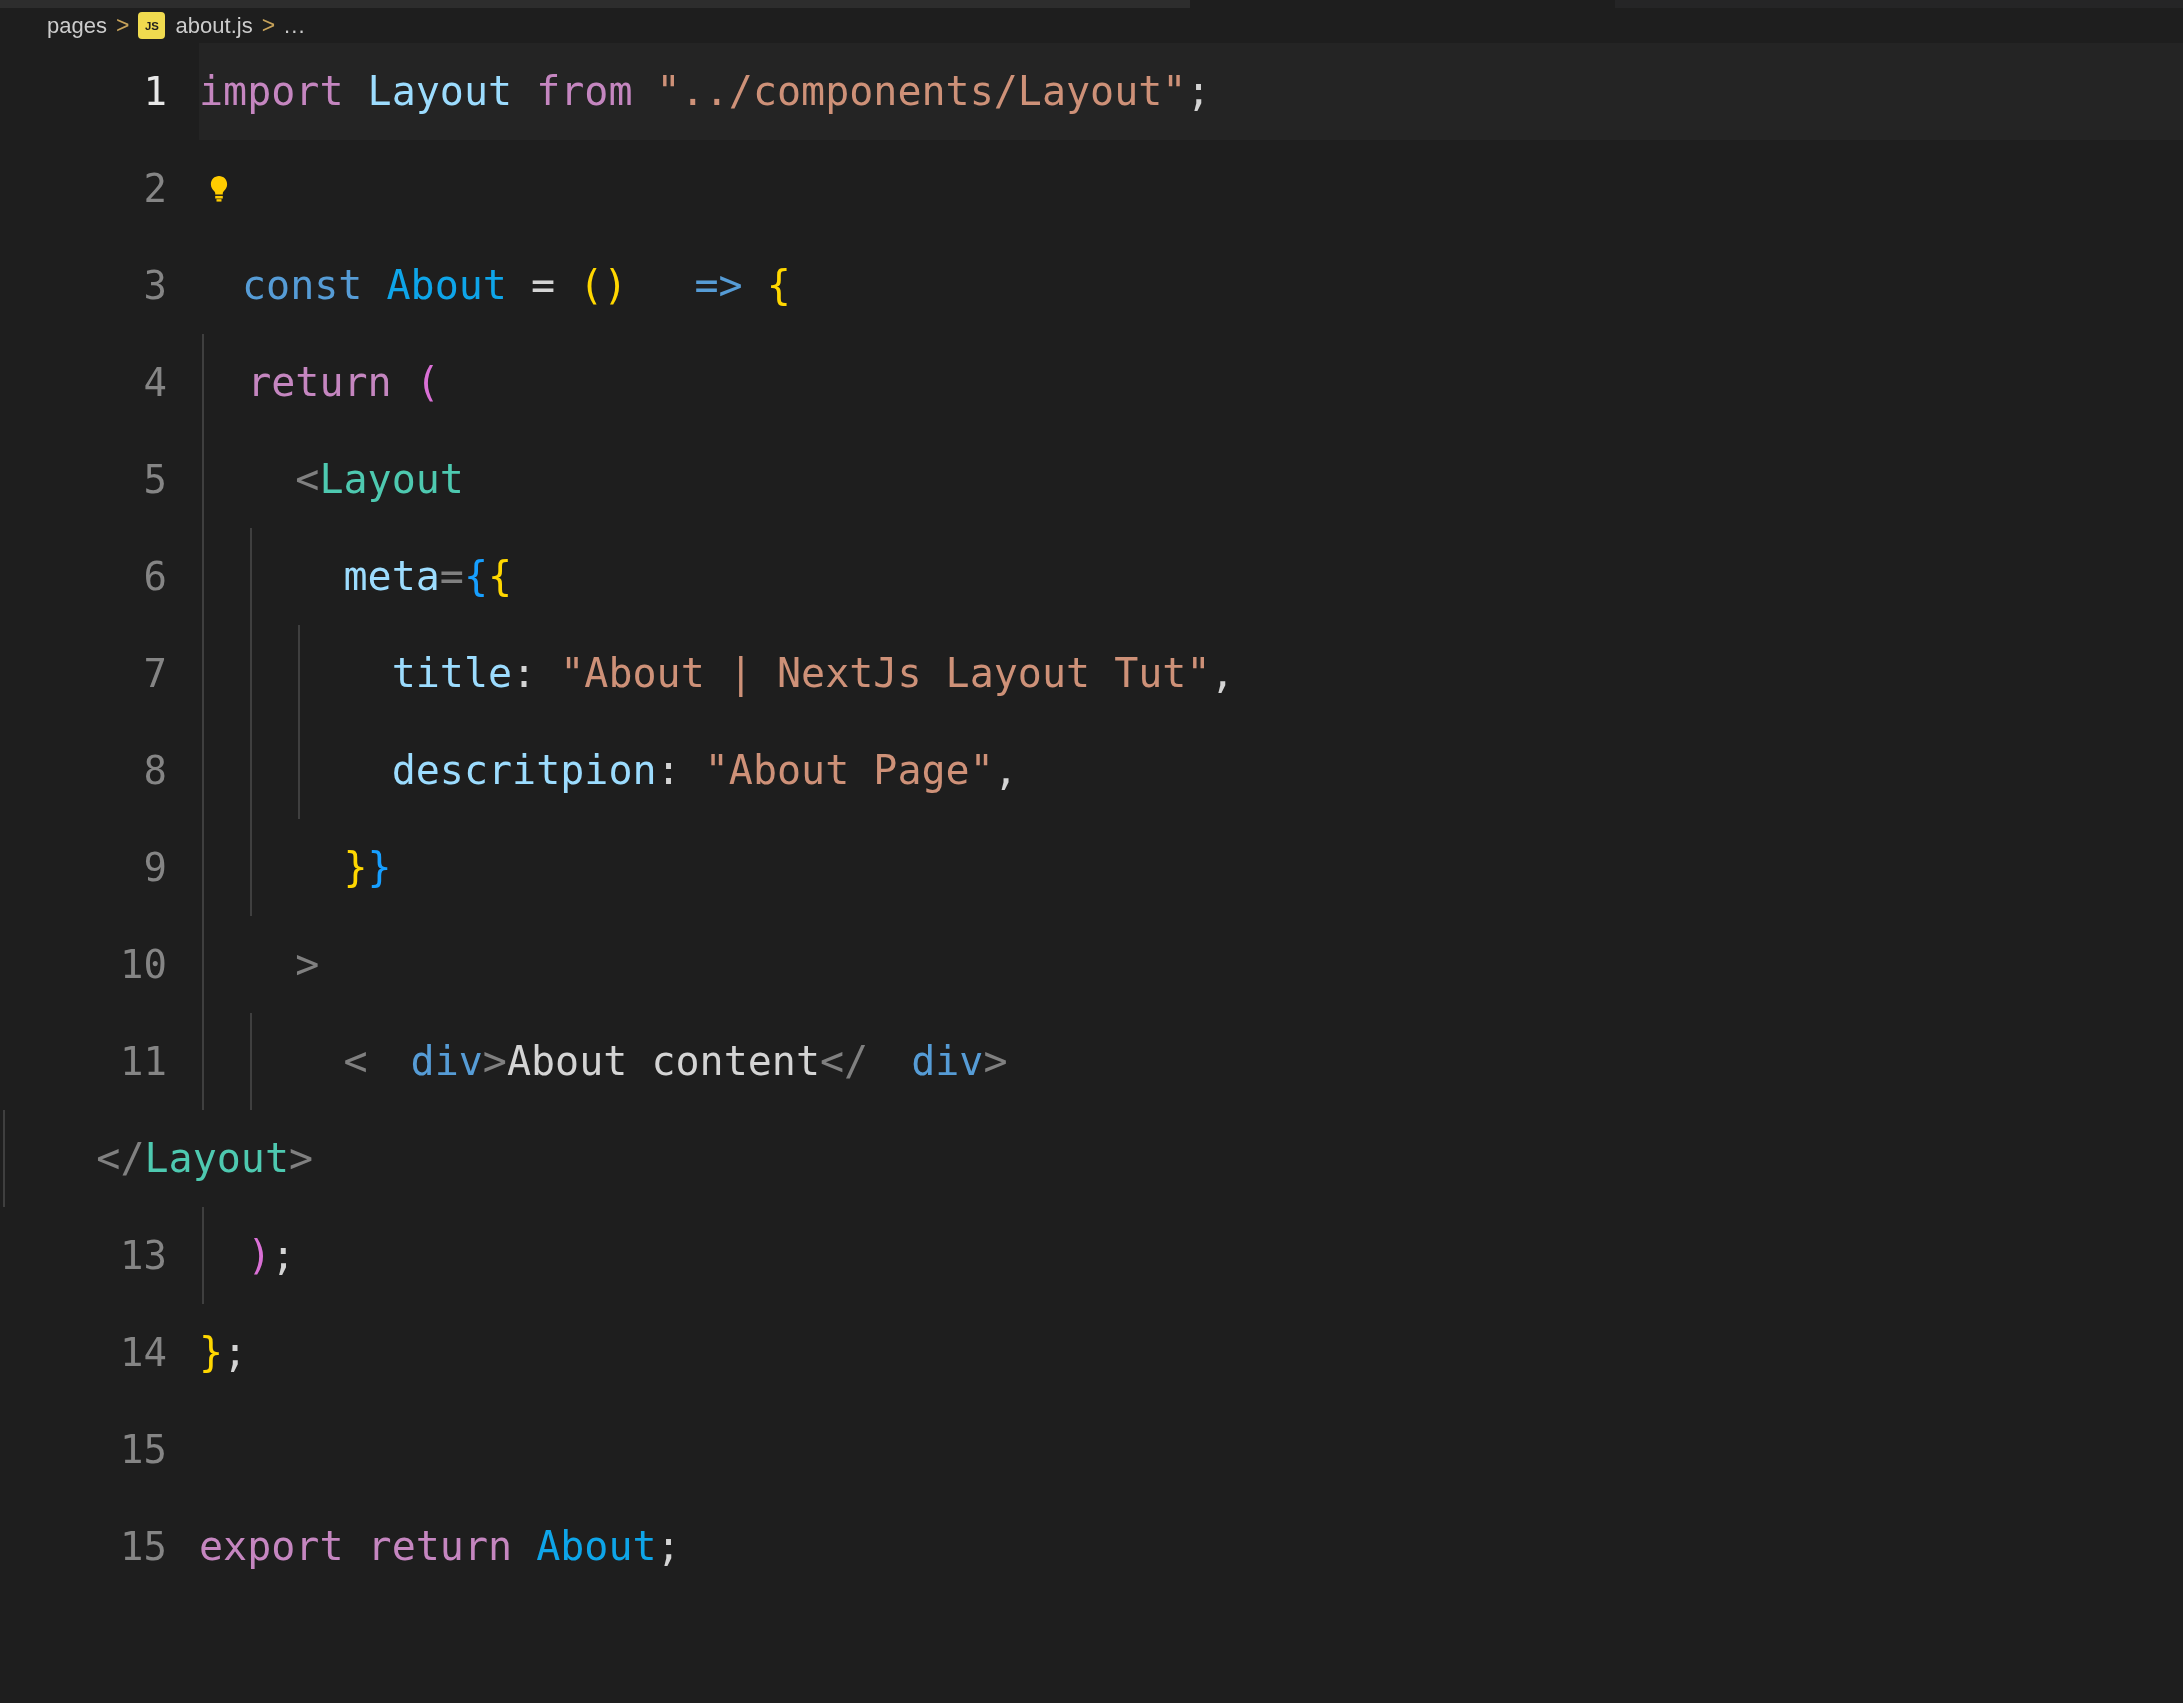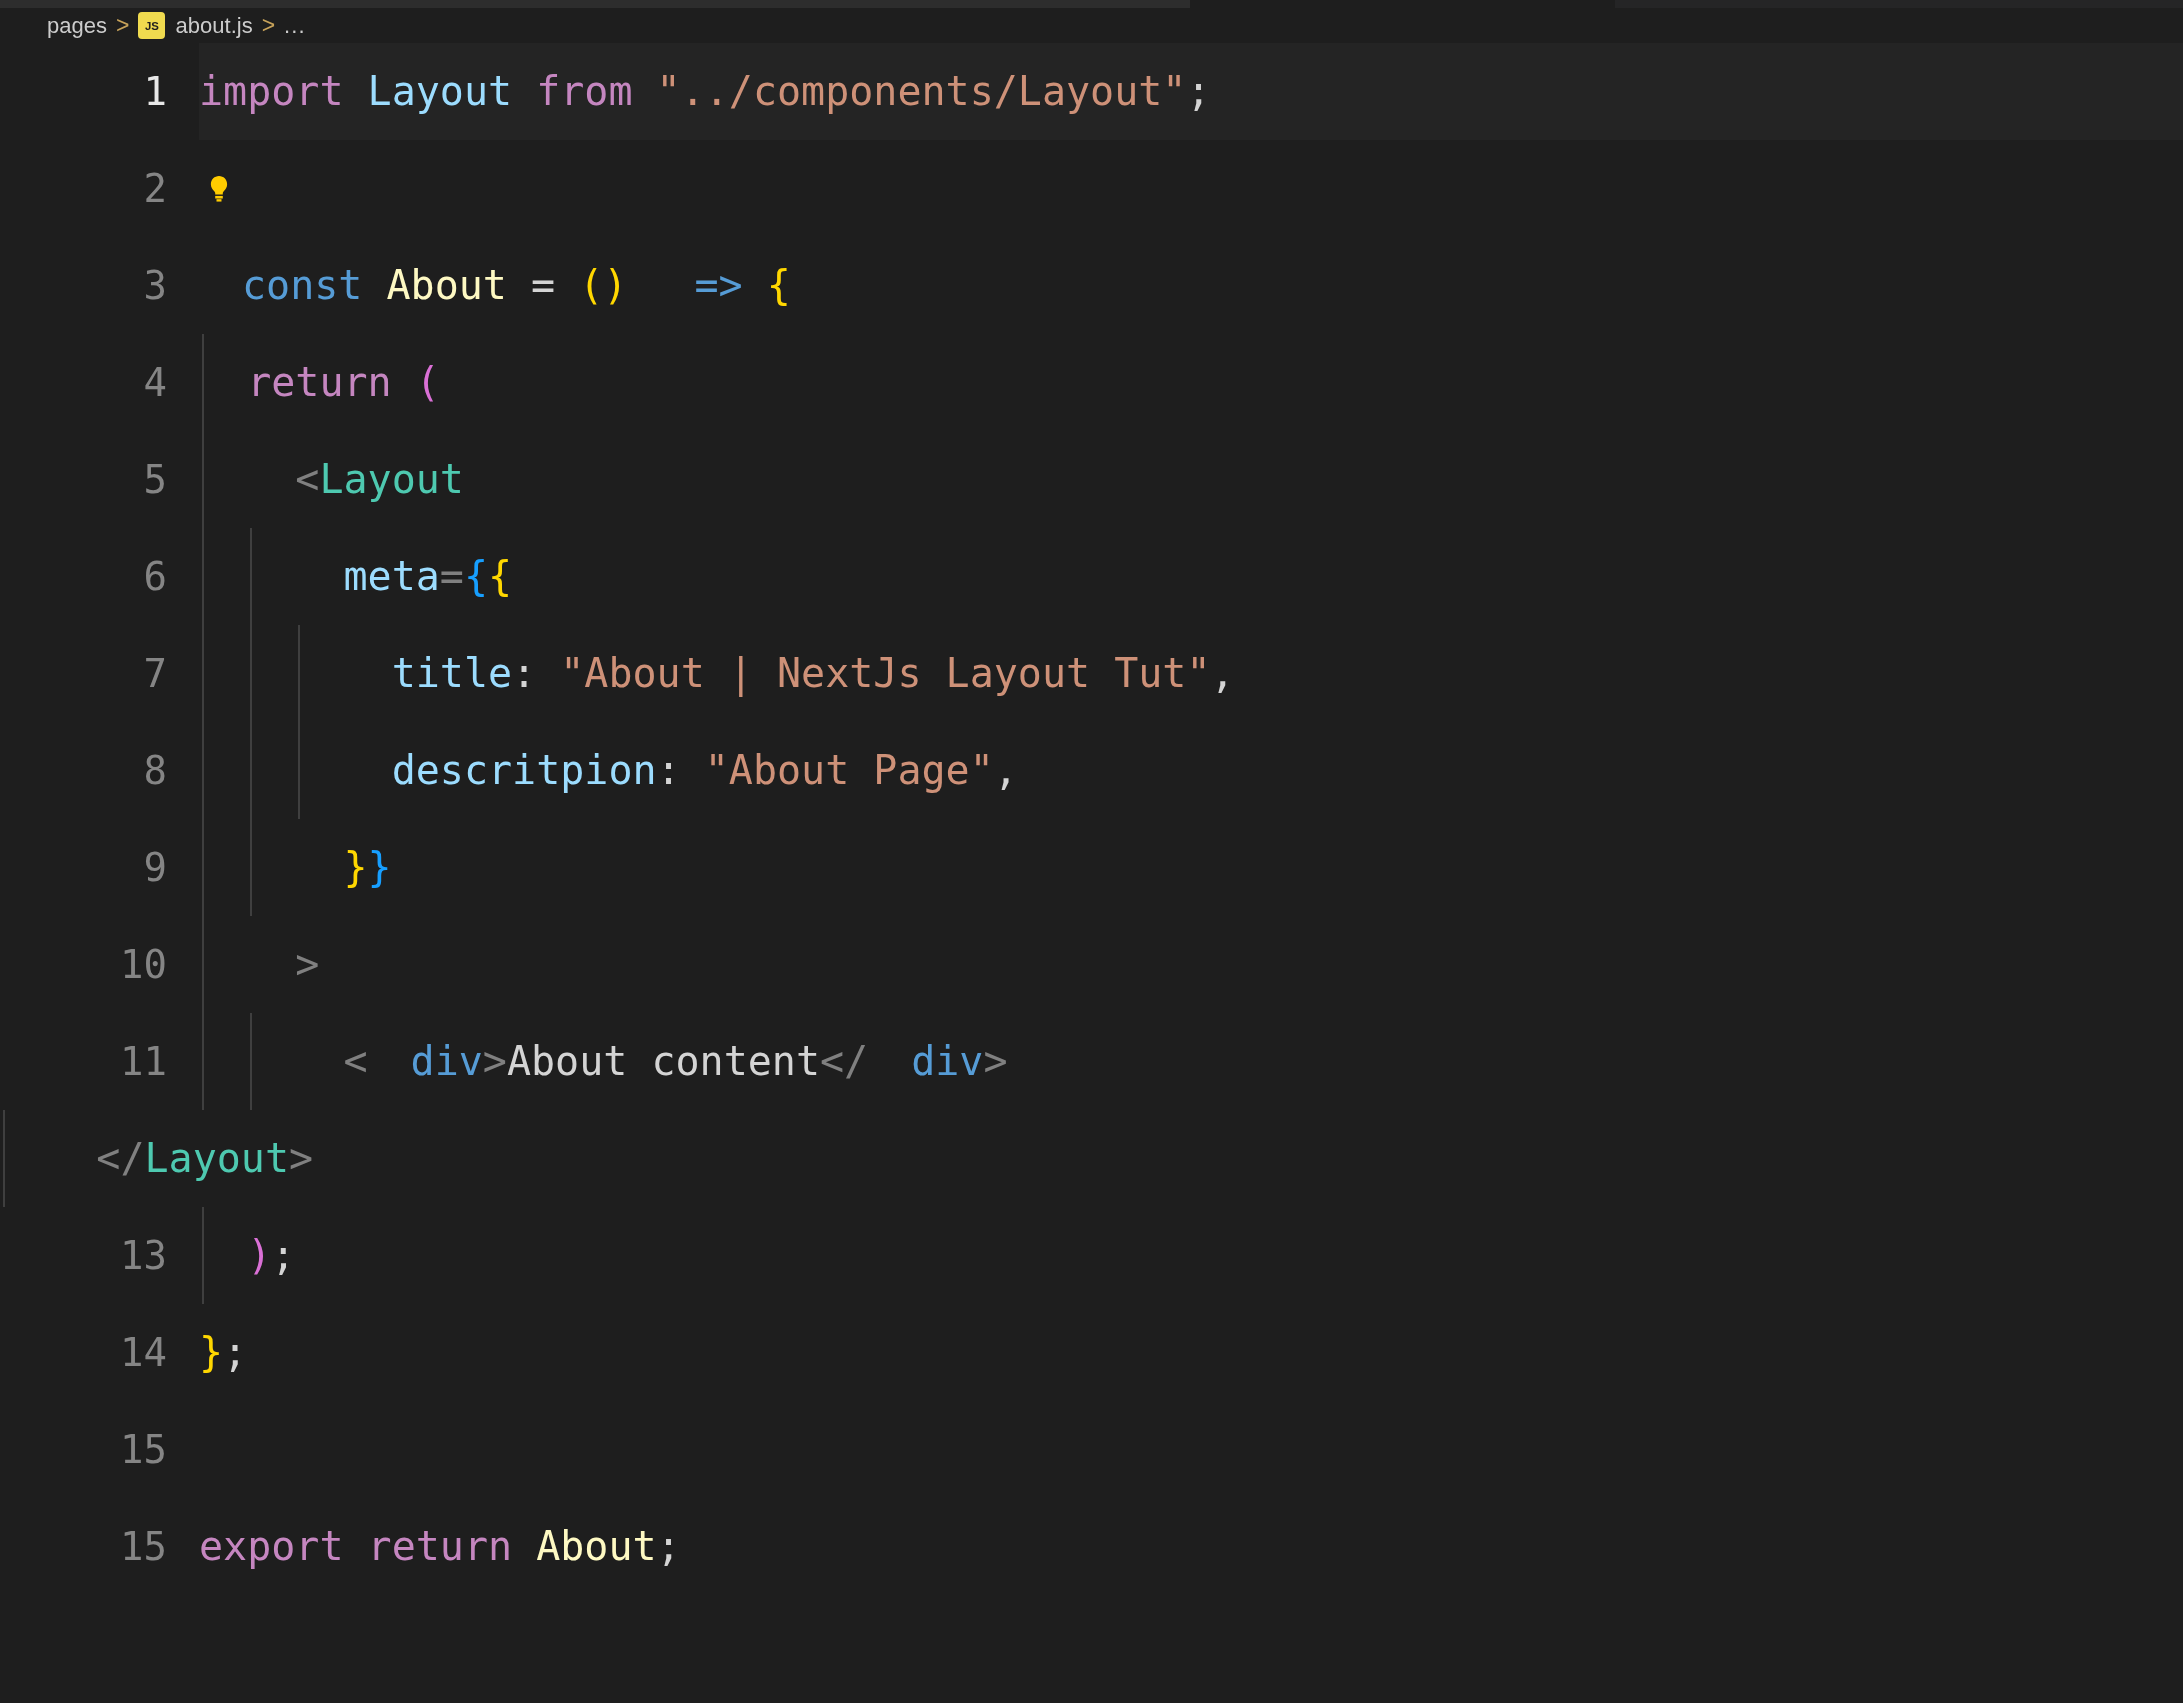--- a/index.html
+++ b/index.html
@@ -97,21 +97,21 @@
   
   .guide{
     position:absolute; top:0; width:1.7px; height:97px;
     background:#3f3f3f;
   }
 
   
   .k-import{ color:#c586c0; }       
   .k-const { color:#569cd6;margin-left:43px; }       
   .k-ident { color:#9cdcfe; }       
-  .k-func  { color:#fef9c3; }       
+  .k-func  { color:#0ea5e9; }       
   .k-str   { color:#ce9178; }       
   .k-tag   { color:#4ec9b0; }       
   .k-punc  { color:#808080; }       
   .k-plain { color:#d4d4d4; }
   .k-op    { color:#d4d4d4; }
   .k-brace1{ color:#ffd700; }
   .k-brace2{ color:#da70d6; }
   .k-brace3{ color:#179fff; }
 
   

